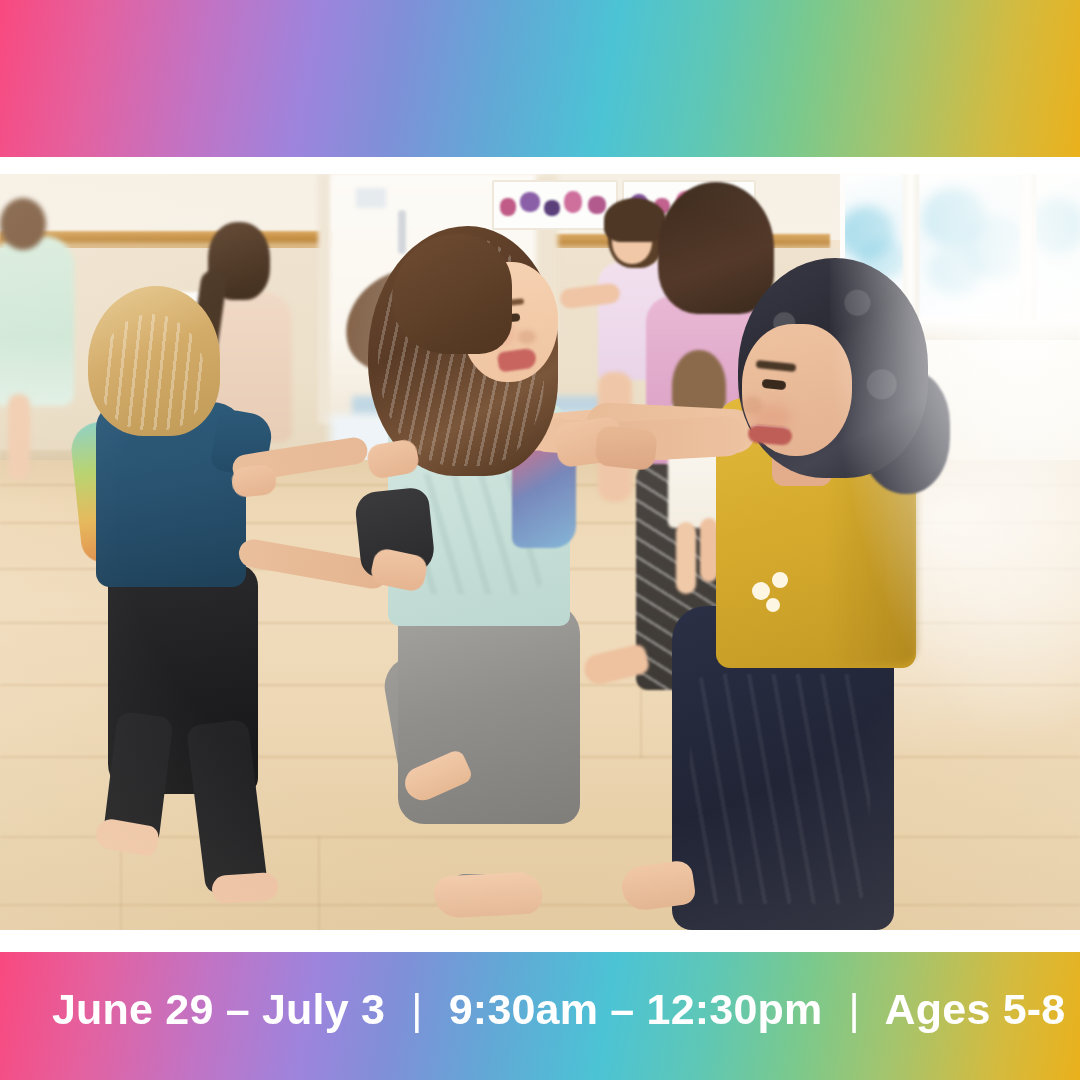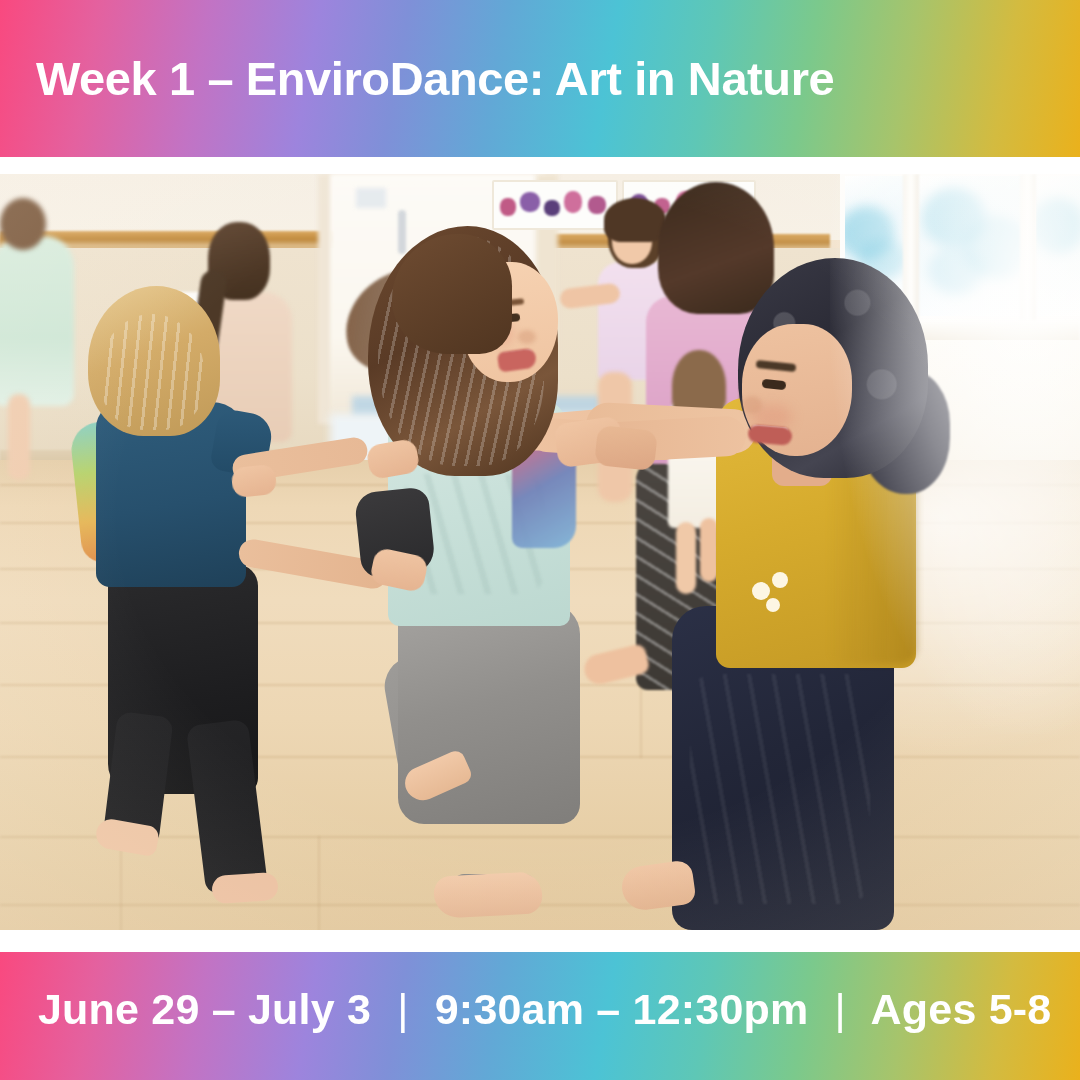--- a/index.html
+++ b/index.html
@@ -56,21 +56,21 @@
     top: 47px;
     font-size: 47px;
     font-weight: bold;
     letter-spacing: -0.4px;
     color: #ffffff;
     white-space: nowrap;
     line-height: 64px;
   }
   .band-footer-text {
     position: absolute;
-    left: 38px;
+    left: 52px;
     top: 978px;
     font-size: 43px;
     font-weight: bold;
     letter-spacing: 0.2px;
     color: #ffffff;
     white-space: nowrap;
     line-height: 62px;
   }
   .sep {
     display: inline-block;
@@ -628,21 +628,20 @@
     background: radial-gradient(ellipse at 50% 45%, rgba(255,255,255,0) 55%, rgba(255,250,240,.18) 100%);
     pointer-events: none;
   }
 </style>
 </head>
 <body>
 
 <div class="poster">
 
   <div class="band band-top"></div>
-  <div class="band-title">Week 1 – EnviroDance: Art in Nature</div>
 
   <div class="photo">
 
     <div class="wall-upper"></div>
     <div class="chair-rail"></div>
     <div class="chair-rail left2"></div>
     <div class="wall-lower"></div>
     <div class="wall-base"></div>
 
     <div class="door-frame"></div>

